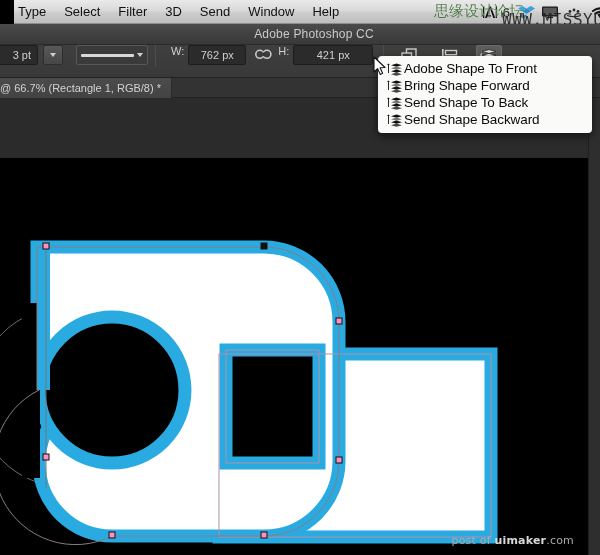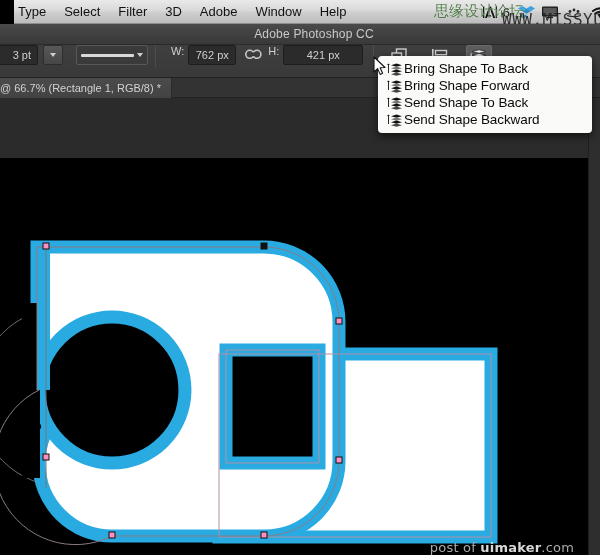--- a/index.html
+++ b/index.html
@@ -134,38 +134,38 @@
     border-left:1px solid #1e1e1e;
   }
   .rail-top{
     position:absolute; left:0; top:0; width:600px; height:60px; background:#2b2b2b;
   }
   .rail-top .notch{
     position:absolute; right:12px; top:0; width:190px; height:8px; background:#3a3a3a;
   }
 
   .wm-uimaker{
-    position:absolute; right:14px; bottom:0; font-size:13px; color:#a9a9a9;
+    position:absolute; right:14px; bottom:8px; font-size:11px; color:#a9a9a9;
     font-family:"DejaVu Sans",sans-serif; letter-spacing:.2px; z-index:8;
   }
   .wm-uimaker b{ color:#d8d8d8; font-weight:bold; }
 
   .artsvg{ position:absolute; left:0; top:0; }
 </style>
 </head>
 <body>
 
 <div class="app">
 
   <div class="menubar">
     <div class="mi">Type</div>
     <div class="mi">Select</div>
     <div class="mi">Filter</div>
     <div class="mi">3D</div>
-    <div class="mi">Adobe</div>
+    <div class="mi">Send</div>
     <div class="mi">Window</div>
     <div class="mi">Help</div>
 
     <div class="mb-right">
       <span class="ps-logo">
         <svg width="14" height="15" viewBox="0 0 14 15">
             <path d="M2 13 L6.2 1.5 L8 1.5 L12.2 13 L10.3 13 L7.1 4 L5 10 L7.6 10 L8.2 11.6 L4.4 11.6 L3.9 13 Z" fill="#111"></path>
             <rect x="0" y="1.5" width="1.3" height="11.5" fill="#111"></rect>
             <rect x="12.7" y="1.5" width="1.3" height="11.5" fill="#111"></rect>
           </svg>
@@ -222,21 +222,21 @@
     </div>
 
     <div class="stroke-preview" style="margin-left:13px">
       <span class="ln"></span>
       <span class="car"></span>
     </div>
 
     <div class="ob-sep"></div>
 
     <div class="ob-label">W:</div>
-    <div class="ob-field" style="width:48px;justify-content:center">762 px</div>
+    <div class="ob-field" style="width:58px;justify-content:center">762 px</div>
 
     <div class="linkbtn" style="margin-left:8px">
       <svg width="17" height="11" viewBox="0 0 17 11">
         <rect x="0.8" y="1.3" width="8" height="8" rx="4" fill="none" stroke="#c8c8c8" stroke-width="1.6"></rect>
         <rect x="7.9" y="1.3" width="8" height="8" rx="4" fill="none" stroke="#c8c8c8" stroke-width="1.6"></rect>
         <rect x="6.3" y="3.5" width="4.3" height="3.6" fill="#393939"></rect>
       </svg>
     </div>
 
     <div class="ob-label" style="margin-left:2px">H:</div>
@@ -277,21 +277,21 @@
       <span class="ci-ico">
         <svg width="16" height="14" viewBox="0 0 16 14">
           <path d="M2.4 1.6 L1 3.1 L3.8 3.1 Z" fill="#111"></path>
             <rect x="2" y="3" width="0.9" height="8" fill="#111"></rect>
           <path d="M5 3.2 L10.5 1.6 L16 3.2 L10.5 4.8 Z" fill="#111"></path>
           <path d="M5 6.2 L10.5 4.6 L16 6.2 L10.5 7.8 Z" fill="#777"></path>
           <path d="M5 9.2 L10.5 7.6 L16 9.2 L10.5 10.8 Z" fill="#111"></path>
           <path d="M5 12.2 L10.5 10.6 L16 12.2 L10.5 13.8 Z" fill="#444"></path>
         </svg>
       </span>
-      <span class="ci-lbl">Bring Shape To Back</span>
+      <span class="ci-lbl">Adobe Shape To Front</span>
     </div>
     <div class="ctxitem">
       <span class="ci-ico">
         <svg width="16" height="14" viewBox="0 0 16 14">
           <path d="M2.4 1.6 L1 3.1 L3.8 3.1 Z" fill="#111"></path>
             <rect x="2" y="3" width="0.9" height="8" fill="#111"></rect>
           <path d="M5 3.2 L10.5 1.6 L16 3.2 L10.5 4.8 Z" fill="#111"></path>
           <path d="M5 6.2 L10.5 4.6 L16 6.2 L10.5 7.8 Z" fill="#777"></path>
           <path d="M5 9.2 L10.5 7.6 L16 9.2 L10.5 10.8 Z" fill="#111"></path>
           <path d="M5 12.2 L10.5 10.6 L16 12.2 L10.5 13.8 Z" fill="#444"></path>

